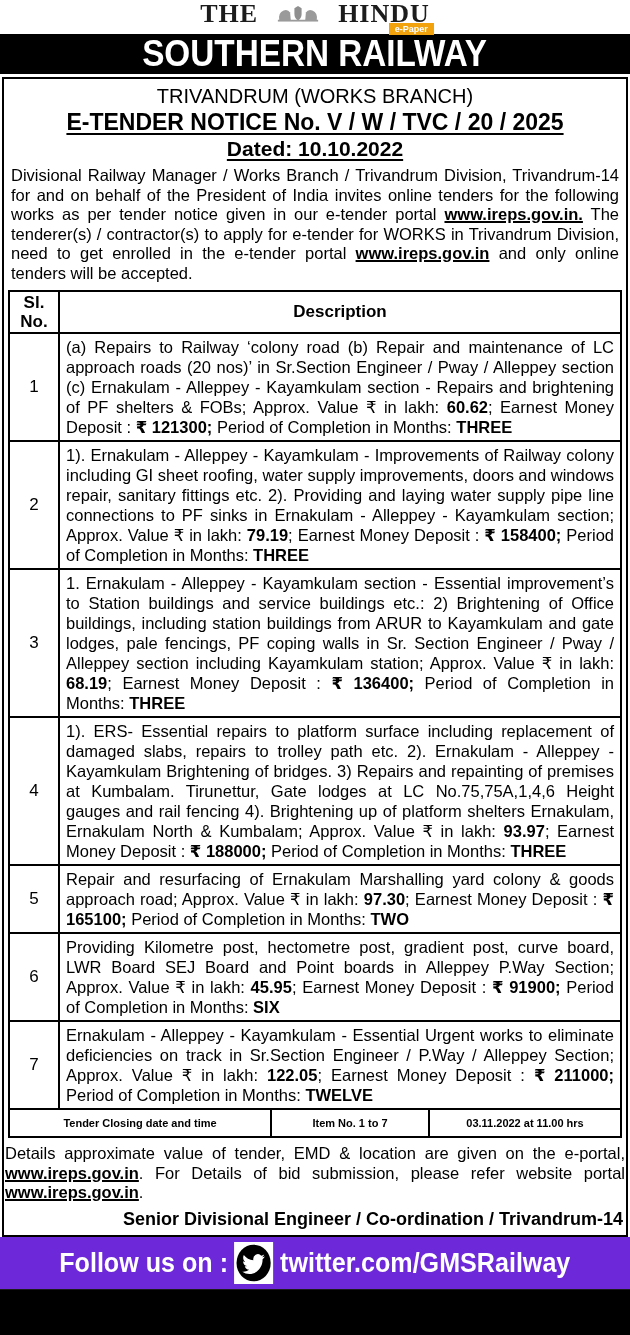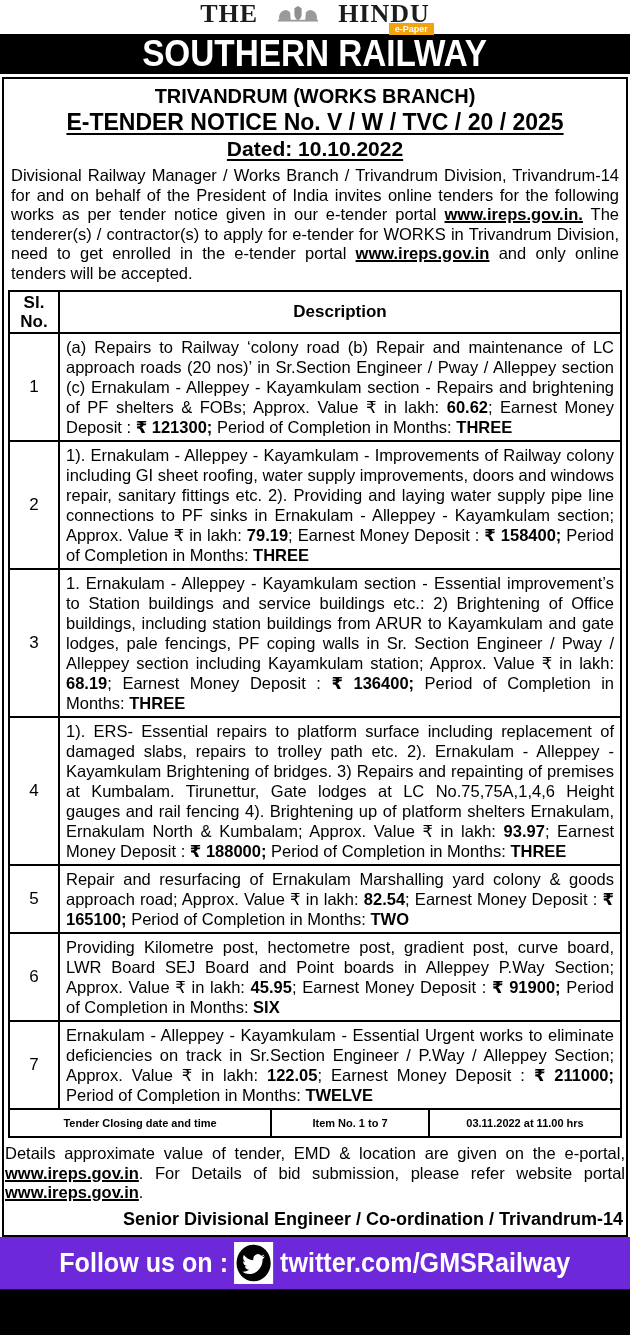--- a/index.html
+++ b/index.html
@@ -14,21 +14,21 @@
   .mast-word{font-family:"Liberation Serif","DejaVu Serif",serif;font-weight:bold;font-size:26px;line-height:24px;letter-spacing:1px;color:#1c1c1c;}
   .crest{display:inline-block;margin-top:2px;}
   .epaper-badge{position:absolute;right:-4px;top:23px;background:#F2A20C;color:#fff;
     font-size:9px;font-weight:bold;line-height:10px;padding:1px 6px;border-radius:0;}
   
   .banner{background:#000;color:#fff;height:40px;display:flex;align-items:center;justify-content:center;flex:0 0 auto;}
   .banner-text{font-weight:bold;font-size:37px;line-height:38px;letter-spacing:0;display:inline-block;transform:scaleX(.9);white-space:nowrap;}
   
   .mid{flex:0 0 auto;background:#fff;padding:3px 2px 0 2px;}
   .notice-box{border:2px solid #000;padding:3px 0 4px 0;}
-  .branch-title{text-align:center;font-weight:bold;font-size:20px;line-height:23px;margin:3px 0 1px;}
+  .branch-title{text-align:center;font-weight:normal;font-size:20px;line-height:23px;margin:3px 0 1px;}
   .notice-no{text-align:center;font-weight:bold;font-size:23px;line-height:26px;margin:1px 0;
     text-decoration:underline;text-decoration-thickness:2px;text-underline-offset:3px;}
   .dated{text-align:center;font-weight:bold;font-size:21px;line-height:24px;margin:2px 0 3px;
     text-decoration:underline;text-decoration-thickness:2px;text-underline-offset:3px;}
   .intro{font-size:16.5px;line-height:19.5px;text-align:justify;margin:0;padding:2px 7px 6px;}
   .seg-b{font-weight:bold;}
   .seg-u{text-decoration:underline;text-decoration-thickness:1.5px;}
   
   table.tender{border-collapse:collapse;width:calc(100% - 8px);margin:1px 4px 0;}
   .tender th,.tender td{border:2px solid #000;}
@@ -113,21 +113,21 @@
     <td class="desc-cell"><span>1. Ernakulam - Alleppey - Kayamkulam section - Essential improvement’s to Station buildings and service buildings etc.: 2) Brightening of Office buildings, including station buildings from ARUR to Kayamkulam and gate lodges, pale fencings, PF coping walls in Sr. Section Engineer / Pway / Alleppey section including Kayamkulam station; Approx. Value ₹ in lakh: </span><span class="seg-b">68.19</span><span>; Earnest Money Deposit : </span><span class="seg-b">₹ 136400;</span><span> Period of Completion in Months: </span><span class="seg-b">THREE</span></td>
   </tr>
 
   <tr class="t-row">
     <td class="sl-cell">4</td>
     <td class="desc-cell"><span>1). ERS- Essential repairs to platform surface including replacement of damaged slabs, repairs to trolley path etc. 2). Ernakulam - Alleppey - Kayamkulam Brightening of bridges. 3) Repairs and repainting of premises at Kumbalam. Tirunettur, Gate lodges at LC No.75,75A,1,4,6 Height gauges and rail fencing 4). Brightening up of platform shelters Ernakulam, Ernakulam North &amp; Kumbalam; Approx. Value ₹ in lakh: </span><span class="seg-b">93.97</span><span>; Earnest Money Deposit : </span><span class="seg-b">₹ 188000;</span><span> Period of Completion in Months: </span><span class="seg-b">THREE</span></td>
   </tr>
 
   <tr class="t-row">
     <td class="sl-cell">5</td>
-    <td class="desc-cell"><span>Repair and resurfacing of Ernakulam Marshalling yard colony &amp; goods approach road; Approx. Value ₹ in lakh: </span><span class="seg-b">82.54</span><span>; Earnest Money Deposit : </span><span class="seg-b">₹ 165100;</span><span> Period of Completion in Months: </span><span class="seg-b">TWO</span></td>
+    <td class="desc-cell"><span>Repair and resurfacing of Ernakulam Marshalling yard colony &amp; goods approach road; Approx. Value ₹ in lakh: </span><span class="seg-b">97.30</span><span>; Earnest Money Deposit : </span><span class="seg-b">₹ 165100;</span><span> Period of Completion in Months: </span><span class="seg-b">TWO</span></td>
   </tr>
 
   <tr class="t-row">
     <td class="sl-cell">6</td>
     <td class="desc-cell"><span>Providing Kilometre post, hectometre post, gradient post, curve board, LWR Board SEJ Board and Point boards in Alleppey P.Way Section; Approx. Value ₹ in lakh: </span><span class="seg-b">45.95</span><span>; Earnest Money Deposit : </span><span class="seg-b">₹ 91900;</span><span> Period of Completion in Months: </span><span class="seg-b">SIX</span></td>
   </tr>
 
   <tr class="t-row">
     <td class="sl-cell">7</td>
     <td class="desc-cell"><span>Ernakulam - Alleppey - Kayamkulam - Essential Urgent works to eliminate deficiencies on track in Sr.Section Engineer / P.Way / Alleppey Section; Approx. Value ₹ in lakh: </span><span class="seg-b">122.05</span><span>; Earnest Money Deposit : </span><span class="seg-b">₹ 211000;</span><span> Period of Completion in Months: </span><span class="seg-b">TWELVE</span></td>

